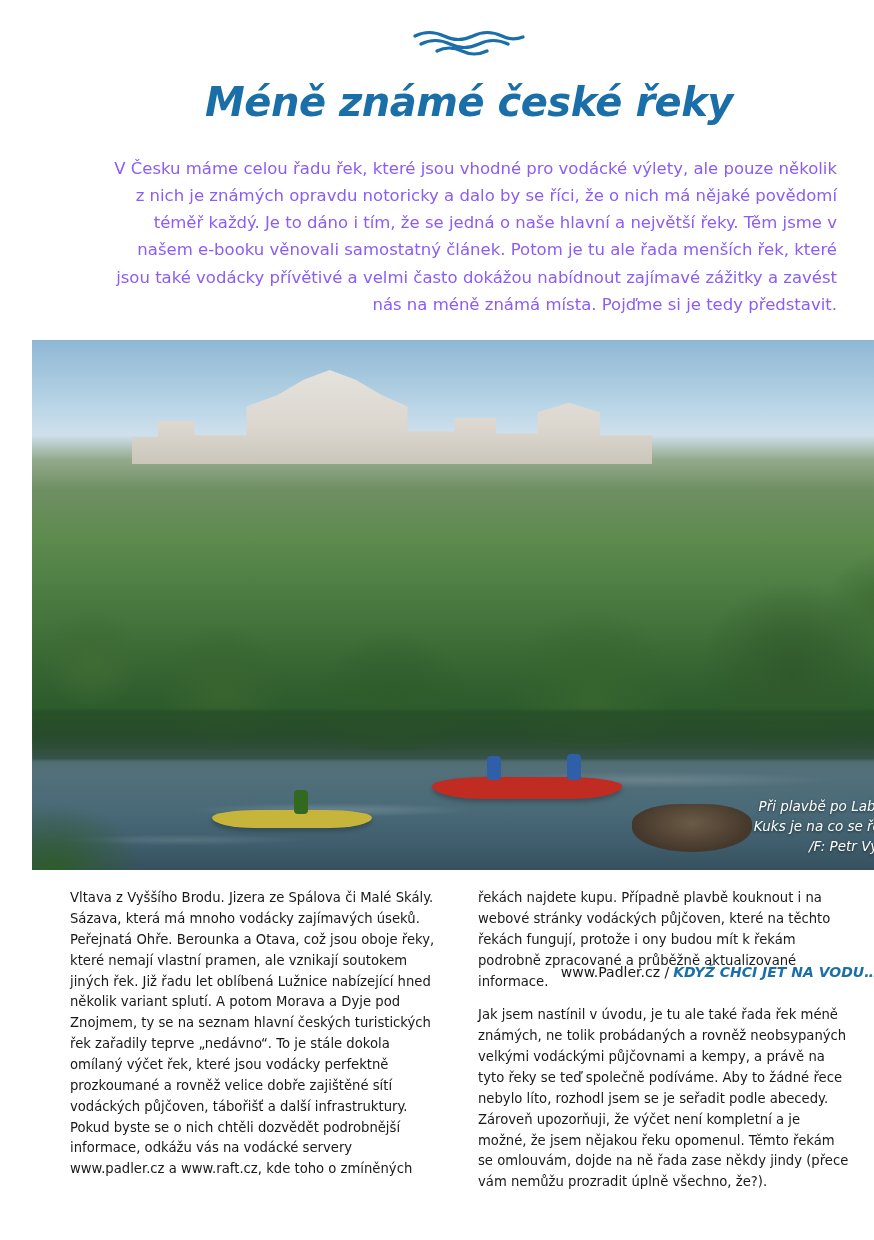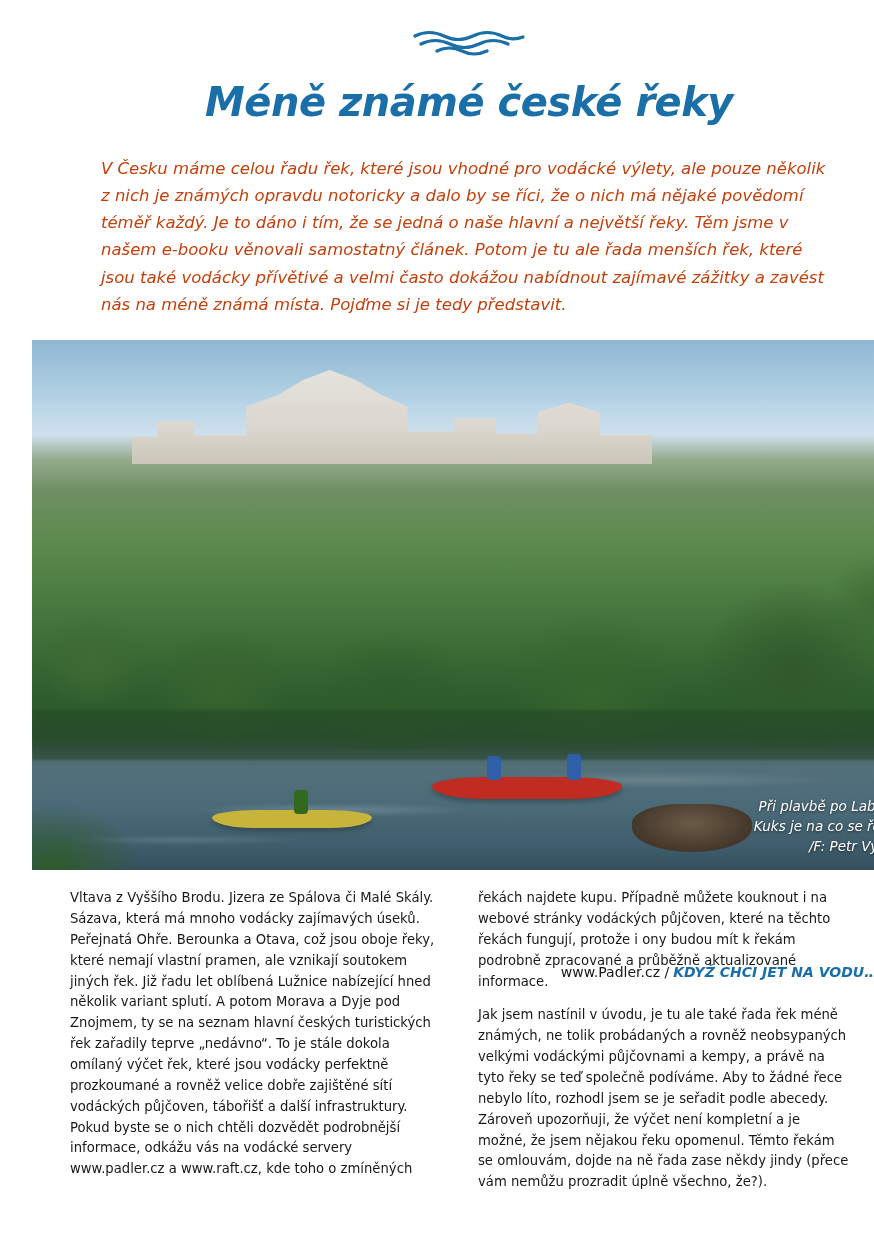--- a/index.html
+++ b/index.html
@@ -44,26 +44,25 @@
     letter-spacing: -0.5px;
     margin: 10px 0 0 0;
     padding: 0 60px;
   }
   .title .line { display: block; }
 
   
   .perex {
     margin: 26px auto 0 auto;
     width: 736px;
-    text-align: left;
-    font-family: "DejaVu Sans", sans-serif;
-    font-style: italic;
+    text-align: right;
+    font-family: "DejaVu Sans", sans-serif;
     font-size: 16.5px;
     line-height: 1.65;
-    color: #c2410c;
+    color: #8b5cf6;
   }
 
   
   .photo-wrap {
     position: relative;
     margin-top: 22px;
     width: 874px;
     height: 530px;
     overflow: hidden;
     padding-left: 29px;
@@ -256,21 +255,21 @@
       <div>Kuks je na co se řekách</div>
       <div>/F: Petr Vyššího</div>
     </div>
   </div>
 
   <div class="columns">
     <div class="col">
       <p>Vltava z Vyššího Brodu. Jizera ze Spálova či Malé Skály. Sázava, která má mnoho vodácky zajímavých úseků. Peřejnatá Ohře. Berounka a Otava, což jsou oboje řeky, které nemají vlastní pramen, ale vznikají soutokem jiných řek. Již řadu let oblíbená Lužnice nabízející hned několik variant splutí. A potom Morava a Dyje pod Znojmem, ty se na seznam hlavní českých turistických řek zařadily teprve „nedávno“. To je stále dokola omílaný výčet řek, které jsou vodácky perfektně prozkoumané a rovněž velice dobře zajištěné sítí vodáckých půjčoven, tábořišť a další infrastruktury. Pokud byste se o nich chtěli dozvědět podrobnější informace, odkážu vás na vodácké servery www.padler.cz a www.raft.cz, kde toho o zmíněných</p>
     </div>
     <div class="col">
-      <p>řekách najdete kupu. Případně můžete kouknout i na webové stránky vodáckých půjčoven, které na těchto řekách fungují, protože i ony budou mít k řekám podrobně zpracované a průběžně aktualizované informace.</p>
+      <p>řekách najdete kupu. Případně plavbě kouknout i na webové stránky vodáckých půjčoven, které na těchto řekách fungují, protože i ony budou mít k řekám podrobně zpracované a průběžně aktualizované informace.</p>
       <p>Jak jsem nastínil v úvodu, je tu ale také řada řek méně známých, ne tolik probádaných a rovněž neobsypaných velkými vodáckými půjčovnami a kempy, a právě na tyto řeky se teď společně podíváme. Aby to žádné řece nebylo líto, rozhodl jsem se je seřadit podle abecedy. Zároveň upozorňuji, že výčet není kompletní a je možné, že jsem nějakou řeku opomenul. Těmto řekám se omlouvám, dojde na ně řada zase někdy jindy (přece vám nemůžu prozradit úplně všechno, že?).</p>
     </div>
   </div>
 
   <div class="vertical-credit">AUTOR: PETR SNÍŽEK</div>
 
   <div class="footer">
     <span class="site">www.Padler.cz /</span><span class="slogan">KDYŽ CHCI JET NA VODU…</span><span class="pagenum">28</span>
   </div>
 

